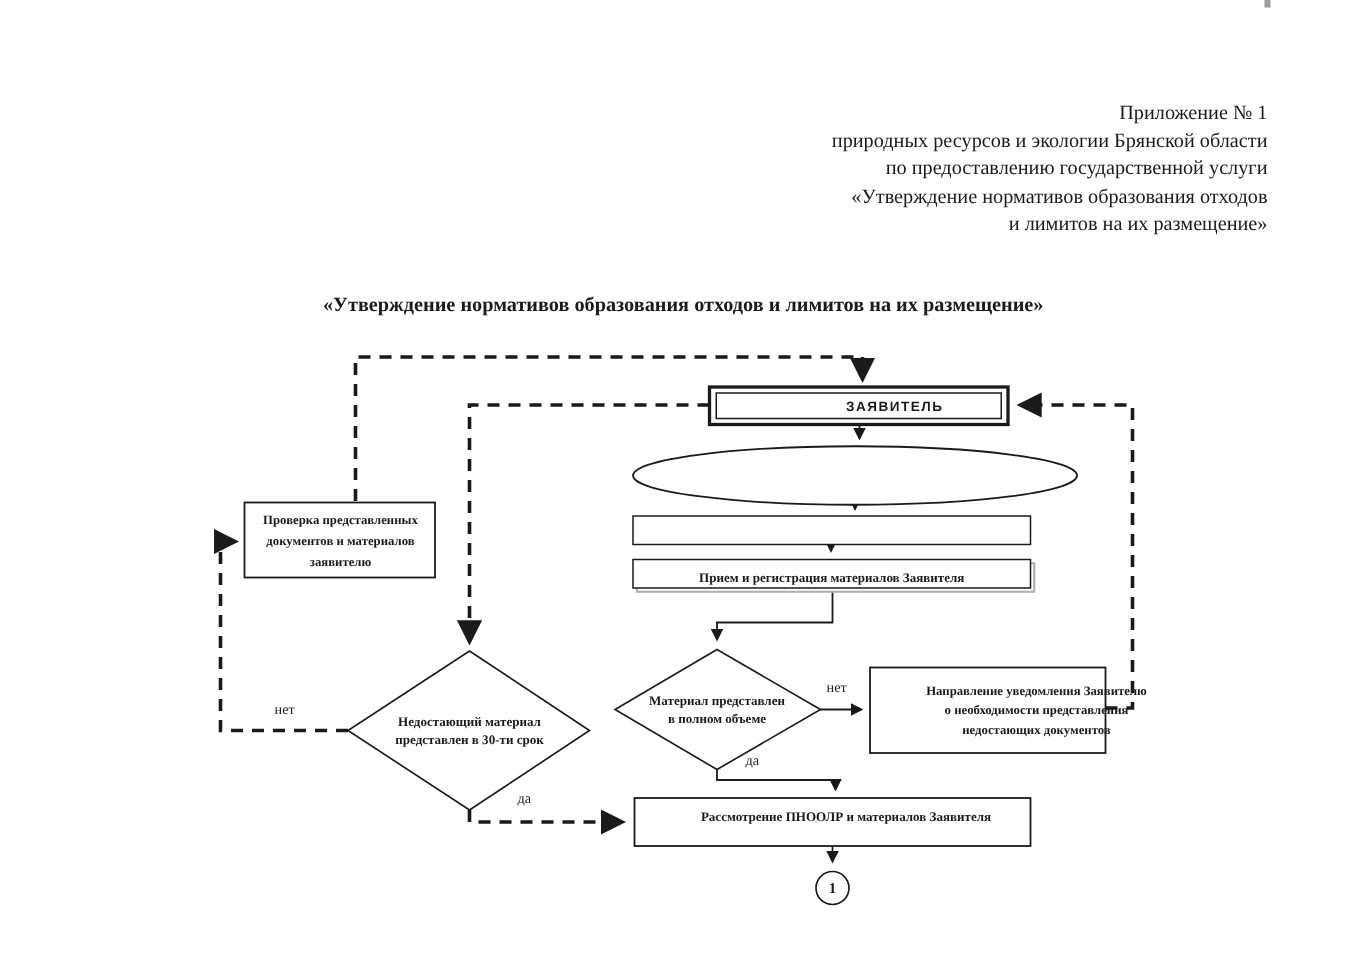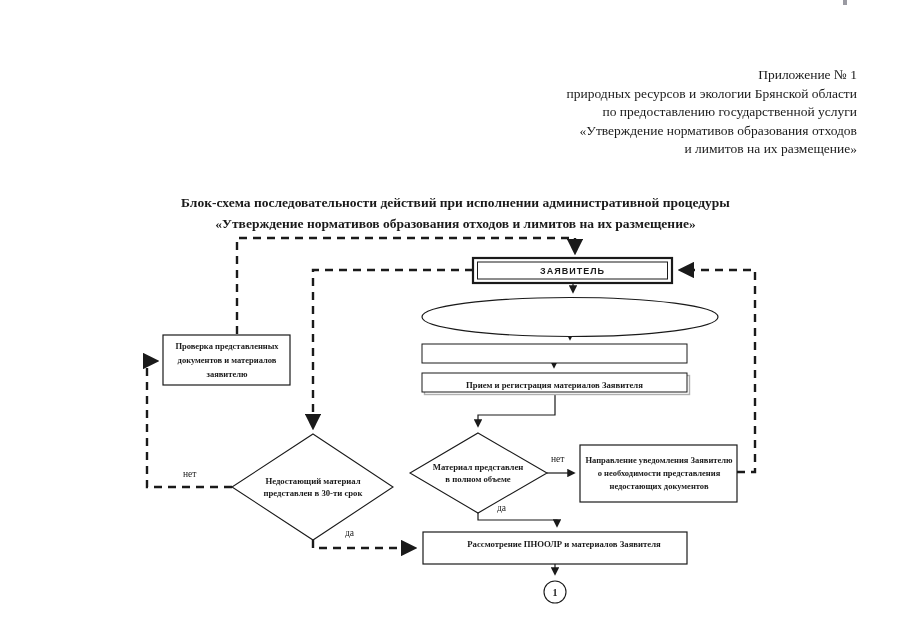--- a/index.html
+++ b/index.html
@@ -2,41 +2,41 @@
 <html><head>
 <meta charset="utf-8">
 <style>
   html,body { margin:0; padding:0; background:#fff; }
   .page {
     position:relative; width:905px; height:640px; background:#ffffff;
     font-family:"Liberation Serif", serif; color:#1a1a1a; overflow:hidden;
   }
   .scan-artifact { position:absolute; left:843px; top:0; width:4px; height:5px; background:#9a9aa2; }
   .hdr {
-    position:absolute; top:66px; right:48px; text-align:right;
+    position:absolute; top:66px; right:60px; text-align:right;
     font-size:13.5px; line-height:18.6px; white-space:nowrap;
   }
   .doc-title {
     position:absolute; top:193px; left:28px; width:855px; text-align:center;
     font-weight:bold; font-size:13.5px; line-height:20.5px;
   }
   svg.flow { position:absolute; left:0; top:0; }
   .nlabel {
     position:absolute; font-weight:bold; text-align:center;
     display:flex; align-items:center; justify-content:center;
   }
   .applicant-l { left:473px; top:258px; width:199px; height:25px;
-    font-family:"Liberation Sans", sans-serif; font-size:9px; letter-spacing:1px; }
+    font-family:"Liberation Sans", sans-serif; font-size:9px; letter-spacing:1px;padding-left:24px; }
   .start-l   { left:445px; top:299px; width:250px; height:37px; font-size:8.7px; line-height:13px; }
   .receive-l { left:422px; top:344px; width:265px; height:19px; font-size:8.7px;margin-top:31px; }
   .check-l   { left:422px; top:373px; width:265px; height:19px; font-size:8.7px; }
   .return-l  { left:172px; top:337px; width:110px; height:46px; font-size:8.5px; line-height:14px; }
   .missing-l { left:262px; top:456px; width:102px; height:62px; font-size:8.7px; line-height:12.5px; }
   .complete-l{ left:432px; top:449px; width:92px;  height:48px; font-size:8.7px; line-height:12.5px; }
-  .notify-l  { left:584px; top:448px; width:150px; height:51px; font-size:8.5px; line-height:12.8px;font-family:Liberation Serif, serif; }
+  .notify-l  { left:616px; top:448px; width:150px; height:51px; font-size:8.5px; line-height:12.8px;font-family:Liberation Serif, serif; }
   .review-l  { left:423px; top:533px; width:282px; height:22px; font-size:8.7px; }
   .conn-l    { left:545px; top:582px; width:20px;  height:20px; font-size:10px; }
   .elabel { position:absolute; font-size:9.5px; }
   .no-left  { left:183px; top:469px; }
   .yes-left { left:345px; top:528px; }
   .no-mid   { left:551px; top:454px; }
   .yes-mid  { left:497px; top:503px; }
 </style>
 </head>
 <body>
@@ -47,21 +47,20 @@
 
   <div class="hdr">
     <div>Приложение № 1</div>
     <div>природных ресурсов и экологии Брянской области</div>
     <div>по предоставлению государственной услуги</div>
     <div>«Утверждение нормативов образования отходов</div>
     <div>и лимитов на их размещение»</div>
   </div>
 
   <div class="doc-title">
-    <div>Блок-схема последовательности действий при исполнении административной процедуры</div>
     <div>«Утверждение нормативов образования отходов и лимитов на их размещение»</div>
   </div>
 
   <svg class="flow" width="905" height="640" viewBox="0 0 905 640">
     <defs>
       <marker id="arr" viewBox="0 0 10 10" refX="8" refY="5" markerWidth="7" markerHeight="7" orient="auto-start-reverse">
         <path d="M0,0 L10,5 L0,10 z" fill="#1a1a1a"></path>
       </marker>
     </defs>
 

